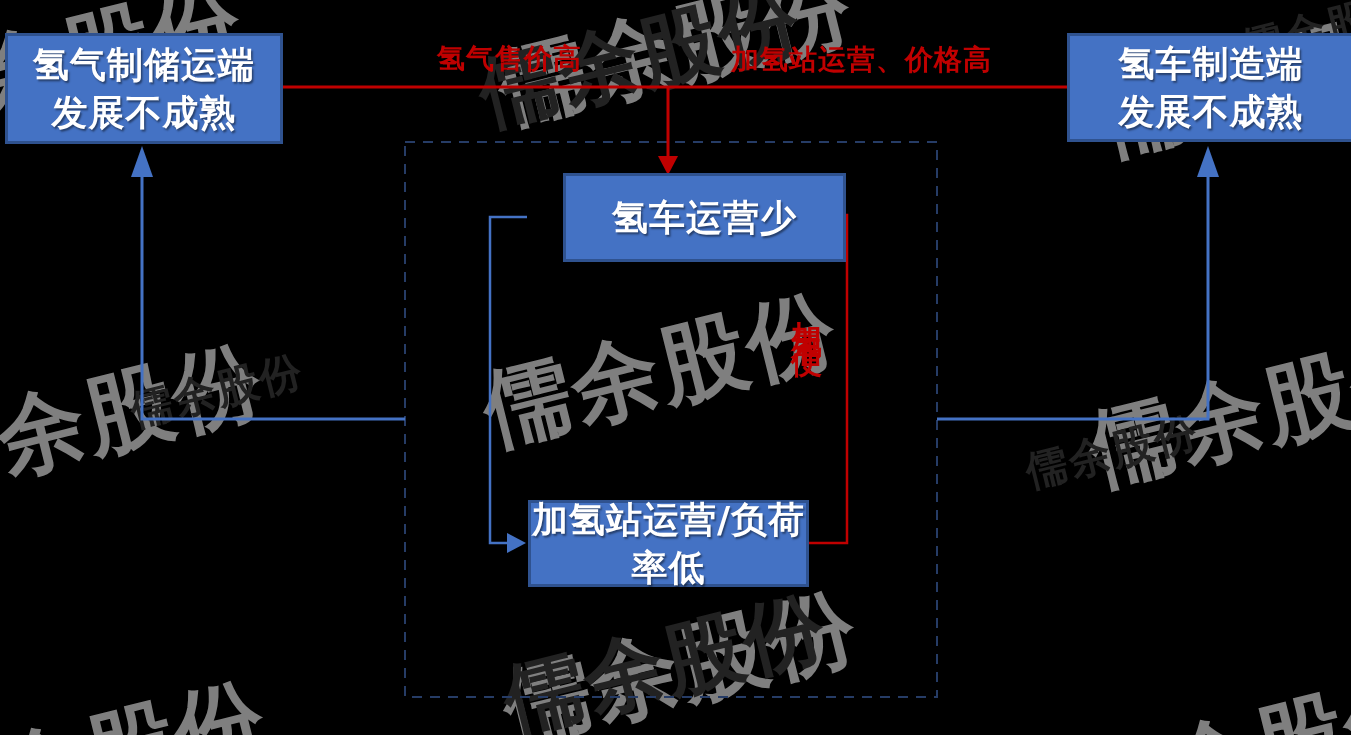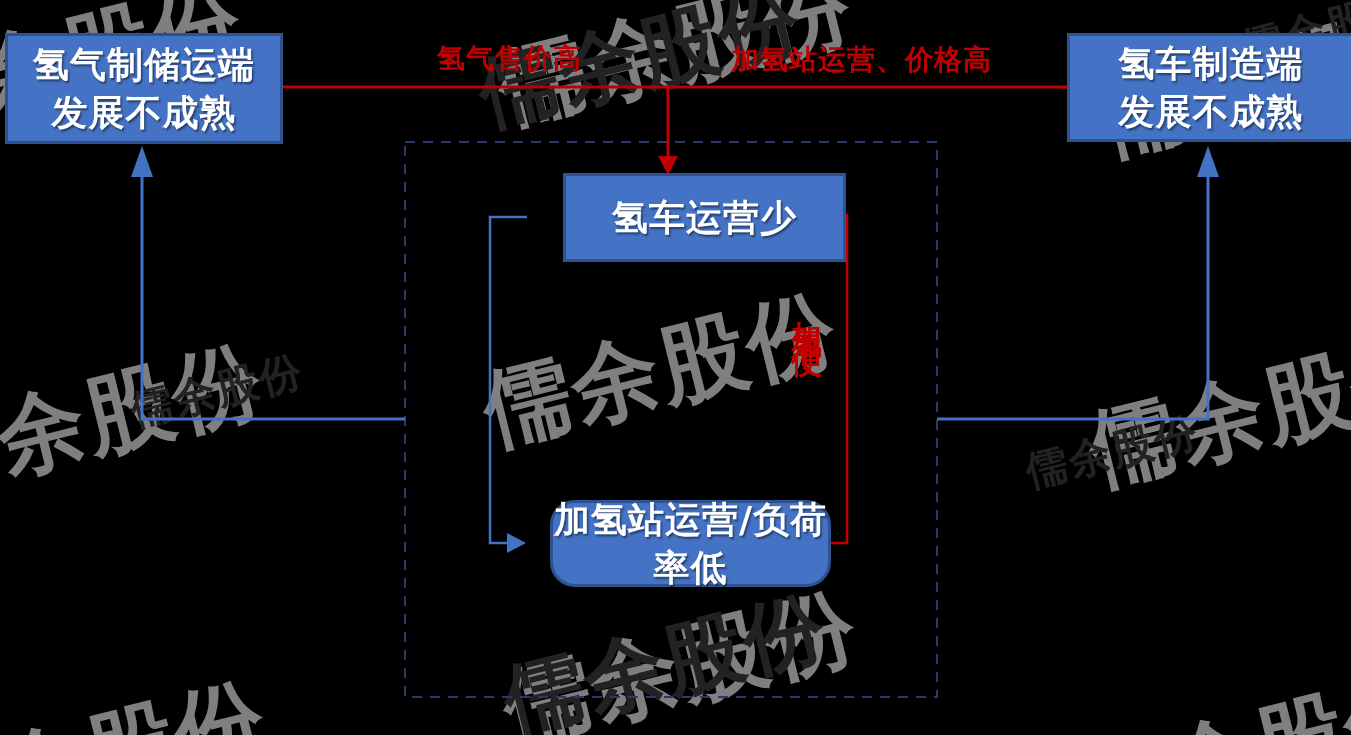--- a/index.html
+++ b/index.html
@@ -23,21 +23,21 @@
     position:absolute;z-index:30;box-sizing:border-box;
     background:#4472C4;border:3px solid #2F528F;
     color:#ffffff;font-weight:bold;font-size:36px;letter-spacing:1px;
     line-height:1.33;text-align:center;
     display:flex;flex-direction:column;justify-content:center;align-items:center;
     text-shadow:1.5px 1.5px 2px rgba(0,0,0,0.45);
   }
   #box-supply{left:5px;top:33px;width:278px;height:111px;}
   #box-manufacturing{left:1067px;top:33px;width:288px;height:109px;}
   #box-operation{left:527px;top:173px;width:283px;height:89px;margin-left:36px;}
-  #box-station{left:550px;top:500px;width:281px;height:87px;border-radius:25px;}
+  #box-station{left:528px;top:500px;width:281px;height:87px;}
   
   .rlabel{
     position:absolute;z-index:40;color:#C00000;font-weight:bold;font-size:28px;
     letter-spacing:1px;white-space:nowrap;pointer-events:none;
   }
   #label-hydrogen-price{left:437px;top:40px;font-family:Liberation Serif, serif;}
   #label-vehicle-life{left:731px;top:41px;}
   #label-refueling{
     left:786px;top:296px;writing-mode:vertical-rl;text-orientation:upright;
     font-size:31px;letter-spacing:9px;

